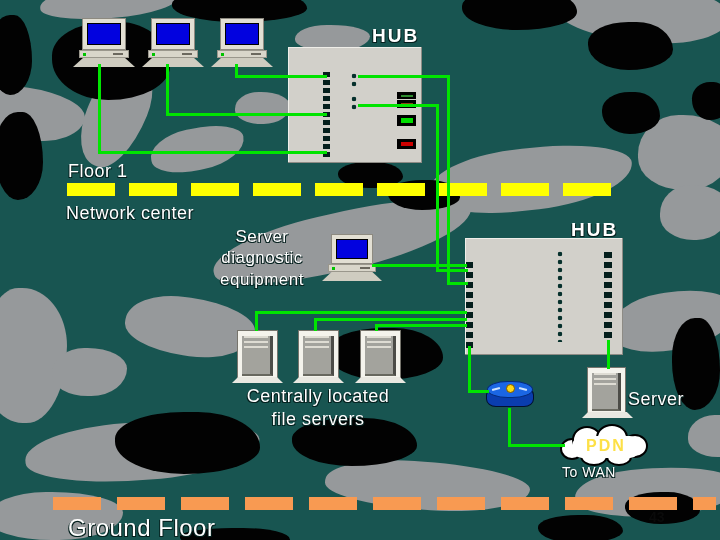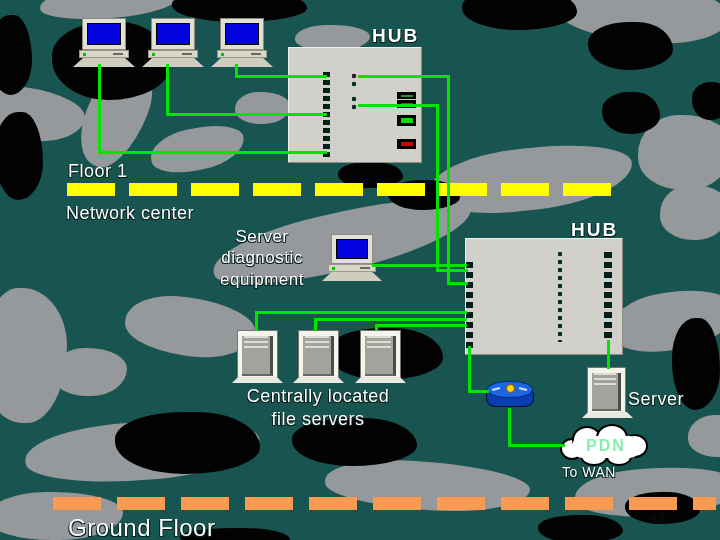--- a/index.html
+++ b/index.html
@@ -44,21 +44,21 @@
   
   .router{position:absolute;left:486px;top:381px;width:48px;height:28px;z-index:4;}
   .rbody{position:absolute;top:6px;left:0;width:48px;height:20px;background:#0a3dae;border-radius:10px/8px;border:1px solid #02102e;box-sizing:border-box;}
   .rtop{position:absolute;top:0;left:1px;width:46px;height:17px;background:#1b66e4;border-radius:50%/55%;border:1px solid #052a7a;box-sizing:border-box;}
   .rdot{position:absolute;top:3px;left:20px;width:7px;height:7px;background:#ffd813;border:1px solid #7a5500;border-radius:50%;}
   .ra{position:absolute;top:7px;width:8px;height:2px;background:#cfe3ff;}
   
   .cloud{position:absolute;left:560px;top:424px;width:92px;height:44px;z-index:4;}
   .cloud i{position:absolute;background:#fff;border:2px solid #000;border-radius:50%;box-sizing:border-box;}
   .ccore{position:absolute;left:12px;top:12px;width:68px;height:22px;background:#fff;border-radius:10px;z-index:1;}
-  .pdn{position:absolute;left:0;right:0;top:13px;text-align:center;color:#86efac;font-weight:900;font-size:16px;letter-spacing:2px;z-index:2;}
+  .pdn{position:absolute;left:0;right:0;top:13px;text-align:center;color:#fde047;font-weight:900;font-size:16px;letter-spacing:2px;z-index:2;}
   
   .foot{position:absolute;color:#2e3338;font-size:13px;z-index:7;}
   .pagenum{position:absolute;color:#0a0a0a;font-weight:bold;font-size:14px;z-index:7;}
 </style>
 </head>
 <body>
 
 <div class="slide">
 
   <div class="bg">

